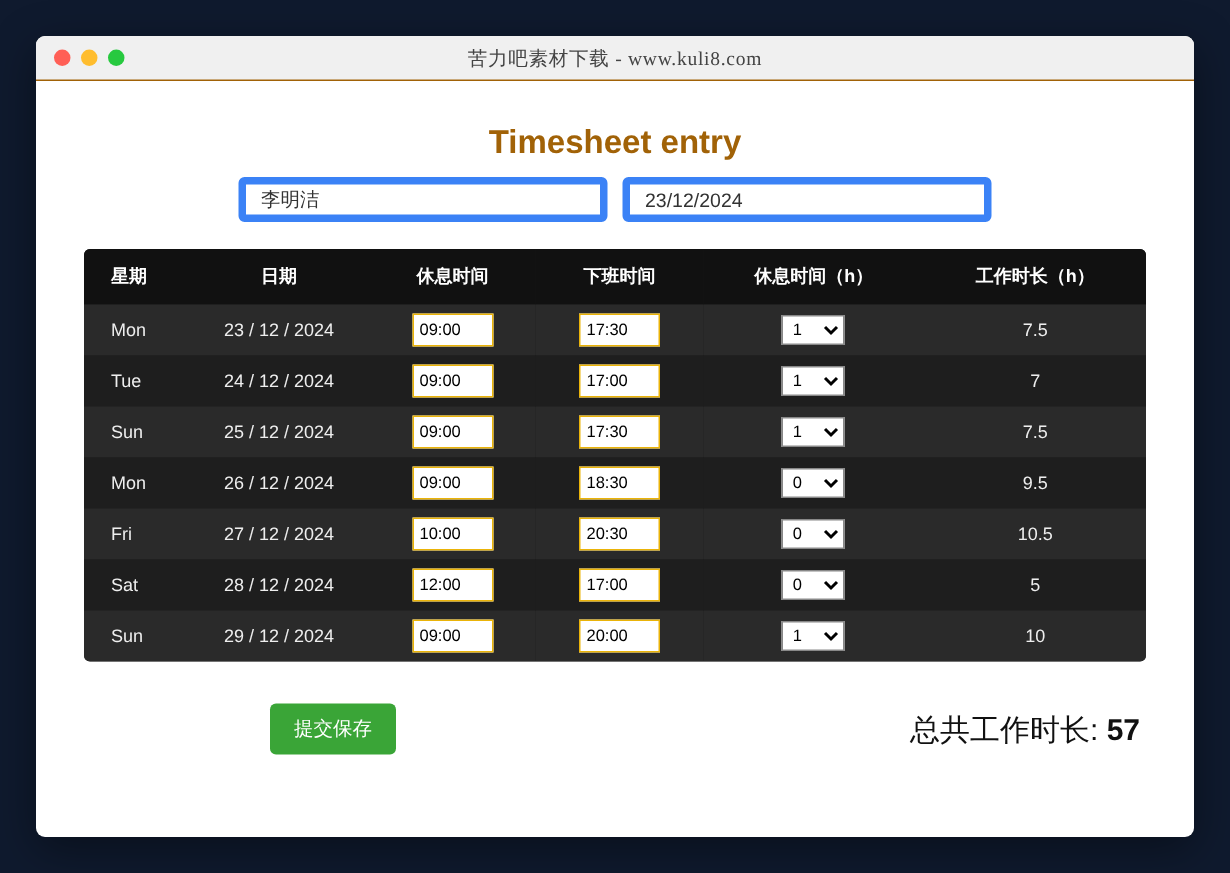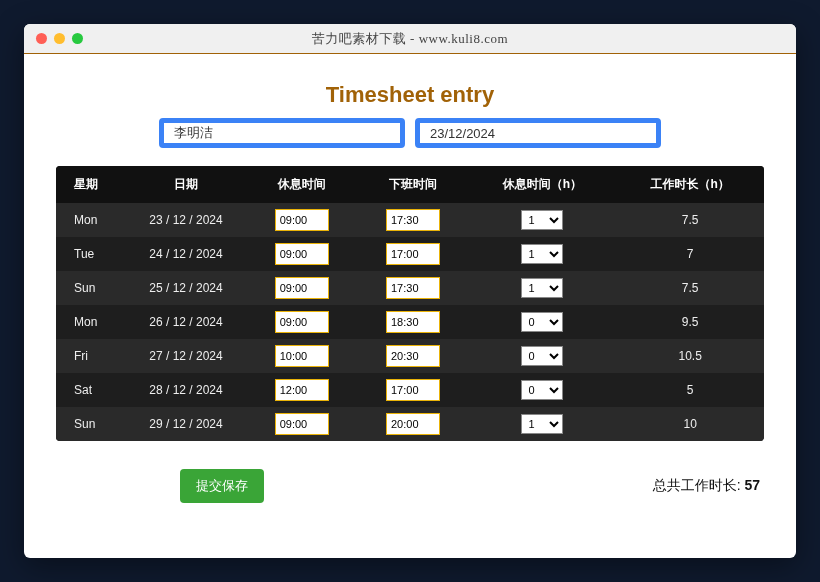--- a/index.html
+++ b/index.html
@@ -141,21 +141,21 @@
   background: #3aa537;
   color: #fff;
   border: none;
   border-radius: 4px;
   padding: 8px 16px;
   font-size: 13px;
   cursor: pointer;
   margin-left: 120px;
 }
 .total-wrap {
-  font-size: 14px;
+  font-size: 20px;
   color: #111;
 }
 .total-wrap .total-value {
   font-weight: 700;
 }
 </style>
 </head>
 <body>
 
 <div class="window">

